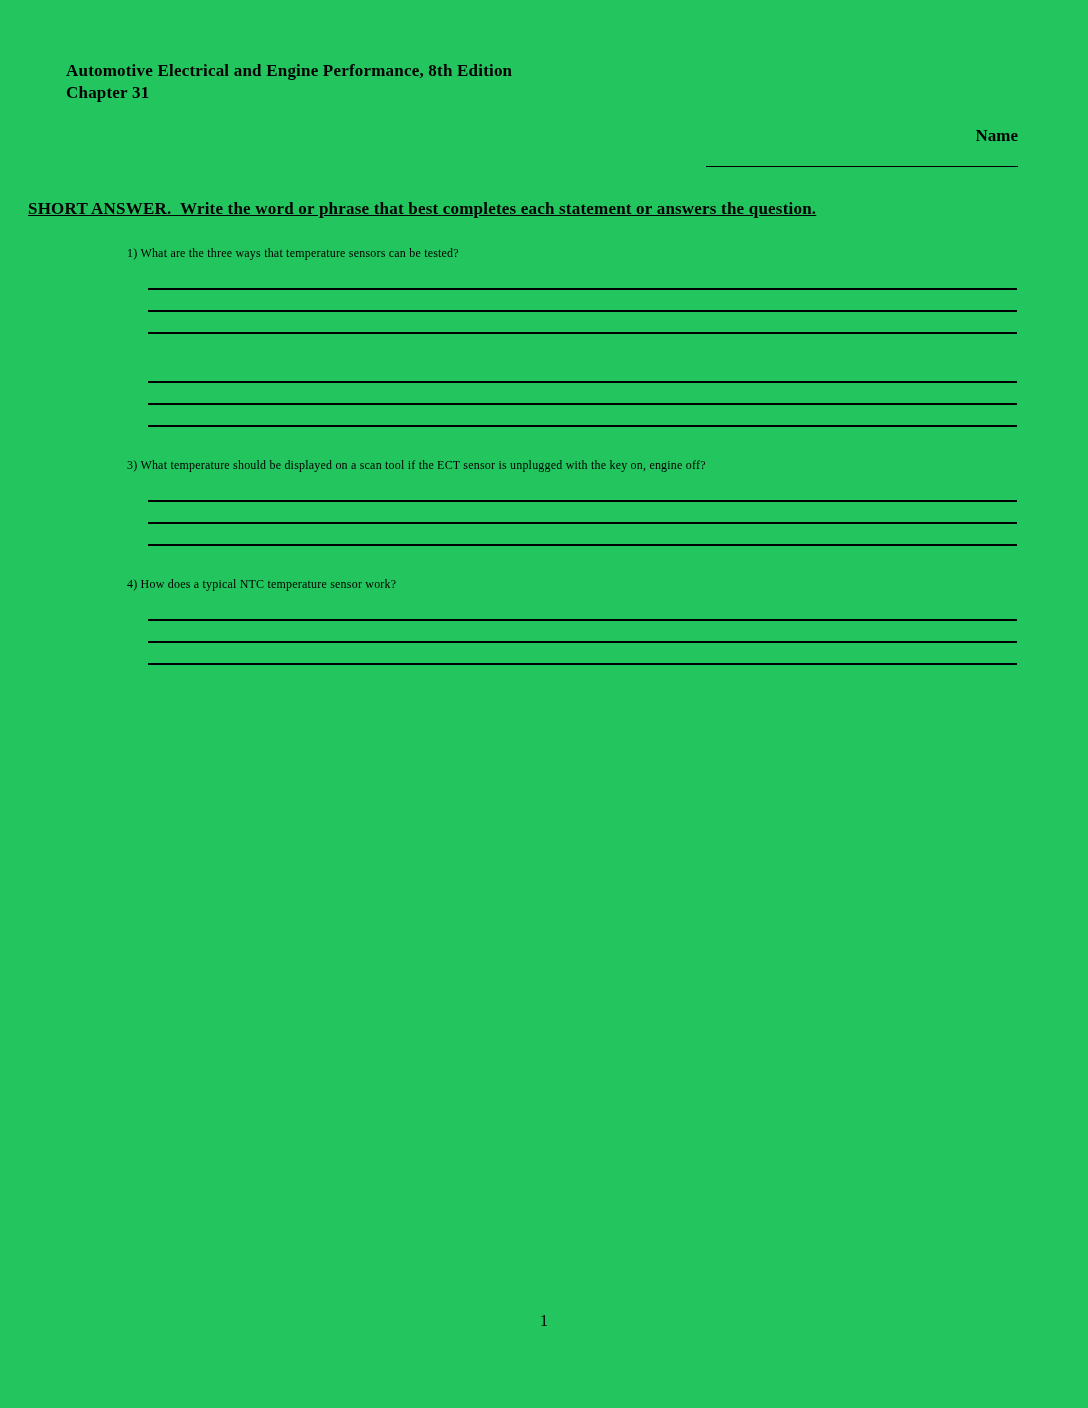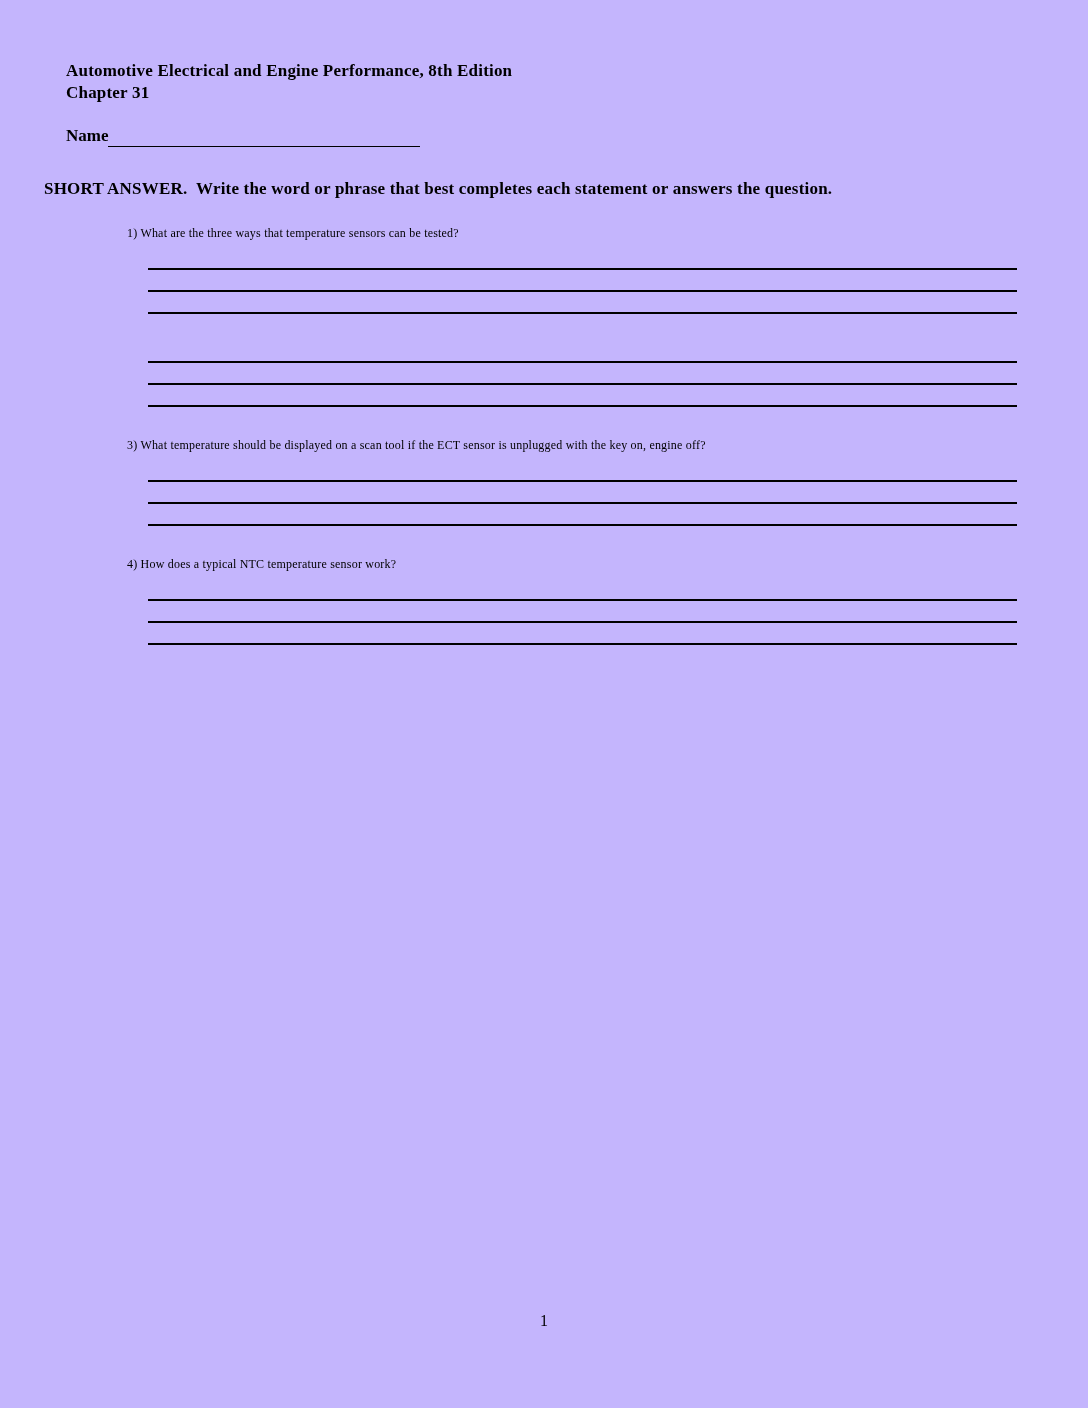--- a/index.html
+++ b/index.html
@@ -8,51 +8,53 @@
     width: 1088px;
     height: 1408px;
     position: relative;
     font-family: "Liberation Serif", "DejaVu Serif", serif;
     color: #000000;
   }
   .page {
     position: relative;
     width: 1088px;
     height: 1408px;
-    background: #c4b5fd;
+    background: #22c55e;
     overflow: hidden;
   }
   .header {
     margin: 60px 70px 0 66px;
     font-size: 17px;
     font-weight: bold;
     line-height: 22px;
     letter-spacing: 0.2px;
   }
   .name-row {
     margin: 20px 70px 0 66px;
     font-size: 17px;
     font-weight: bold;
     line-height: 23px;
     display: flex;
     align-items: flex-end;
+    flex-direction: column;
   }
   .name-underline {
     display: inline-block;
     width: 312px;
     height: 20px;
     border-bottom: 1.5px solid #000000;
   }
   .section-heading {
-    margin: 30px 70px 0 44px;
+    margin: 30px 70px 0 28px;
     font-size: 17px;
     font-weight: bold;
     line-height: 23px;
     letter-spacing: 0.2px;
     white-space: pre-wrap;
+    text-decoration: underline;
   }
   .questions {
     margin: 22px 0 0 148px;
     width: 869px;
   }
   .qblock + .qblock { margin-top: 27px; }
   .question {
     font-size: 12px;
     line-height: 23px;
     letter-spacing: 0.2px;

